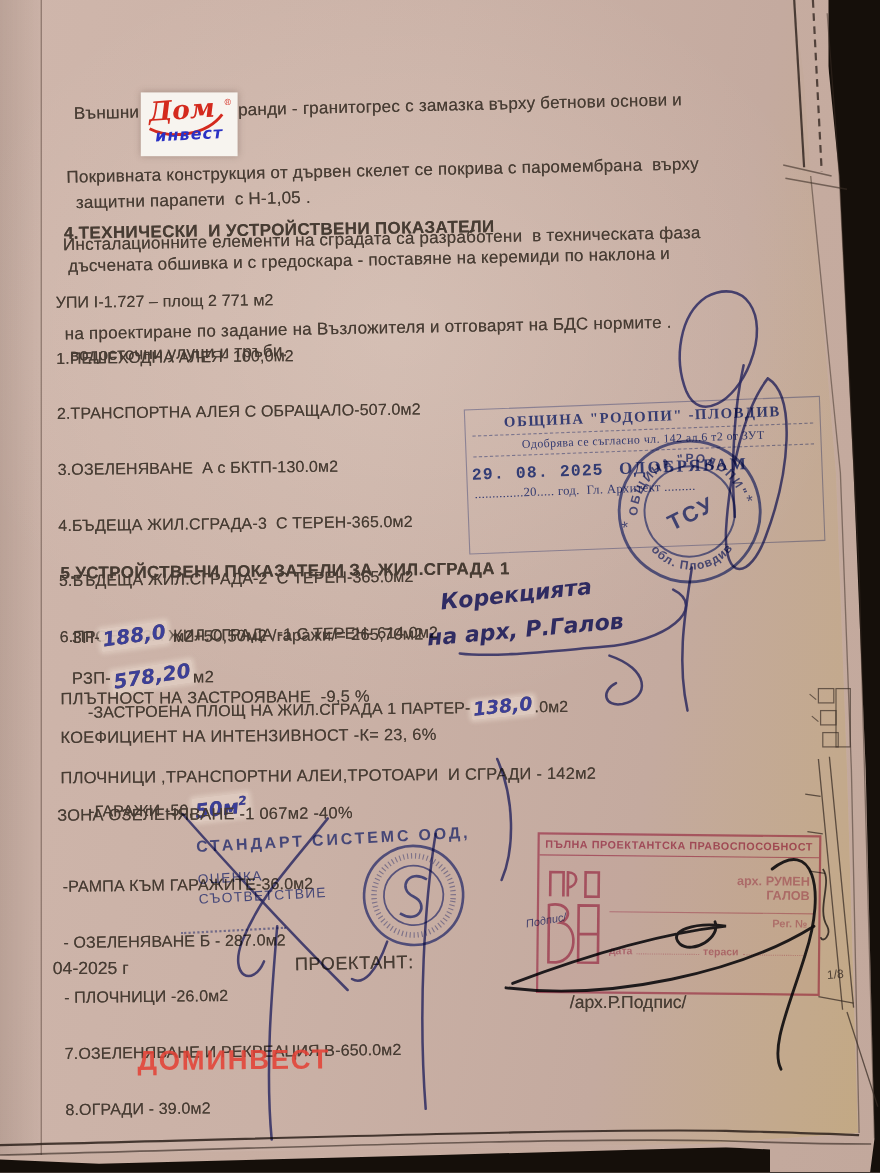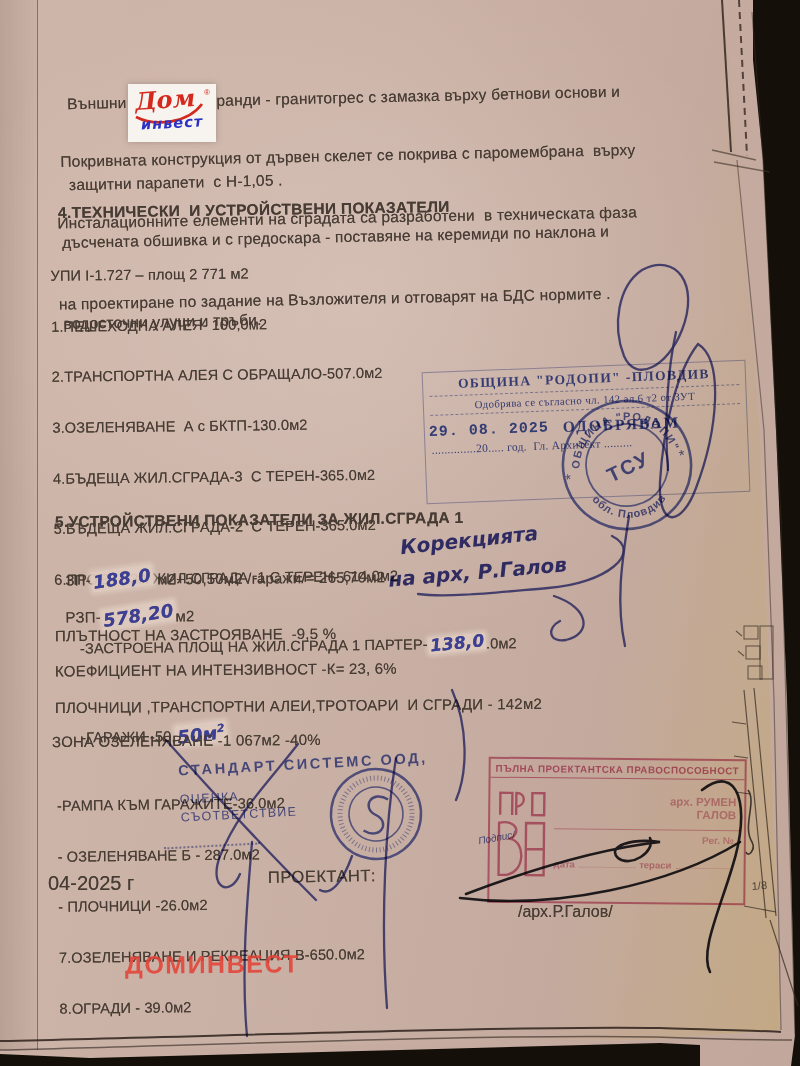--- a/index.html
+++ b/index.html
@@ -241,23 +241,23 @@
         <div class="bt">
           <span>дата</span>
           <span class="ldr"></span>
           <span>тераси</span>
           <span class="ldr"></span>
         </div>
       </div>
     </div>
   </div>
 
-  <div class="abs printed t" style="left:48px;top:872px;font-size:20px">04-2025 г</div>
+  <div class="abs printed t" style="left:48px;top:872px;font-size:16px">04-2025 г</div>
   <div class="abs printed t" style="left:268px;top:867px;font-size:16.5px;letter-spacing:.5px;transform:rotate(-1deg)">ПРОЕКТАНТ:</div>
-  <div class="abs printed t" style="left:518px;top:903px;font-size:16px">/арх.Р.Галов/</div>
+  <div class="abs printed t" style="left:518px;top:903px;font-size:16px">/арх.Р.Подпис/</div>
   <div class="abs wm t" style="left:125px;top:950px">ДОМИНВЕСТ</div>
 
   <svg class="abs ink" style="left:0;top:0" width="800" height="1066" viewBox="0 0 800 1066">
     <g fill="none" stroke="rgba(59,63,153,.85)" stroke-width="2.3" stroke-linecap="round">
       <path d="M 642 270 C 676 252 700 284 682 330 C 668 366 636 384 624 356 C 612 326 618 286 642 270"></path>
       <path d="M 698 344 C 724 360 718 430 696 488 C 682 526 658 530 660 482 C 663 430 676 372 698 344"></path>
       <path d="M 676 332 C 668 368 664 420 668 470"></path>
       <path d="M 166 740 C 214 794 264 848 316 900"></path>
       <path d="M 298 744 C 262 790 238 812 220 856 C 208 888 230 898 240 874"></path>
       <path d="M 252 842 C 247 902 241 972 247 1036"></path>

